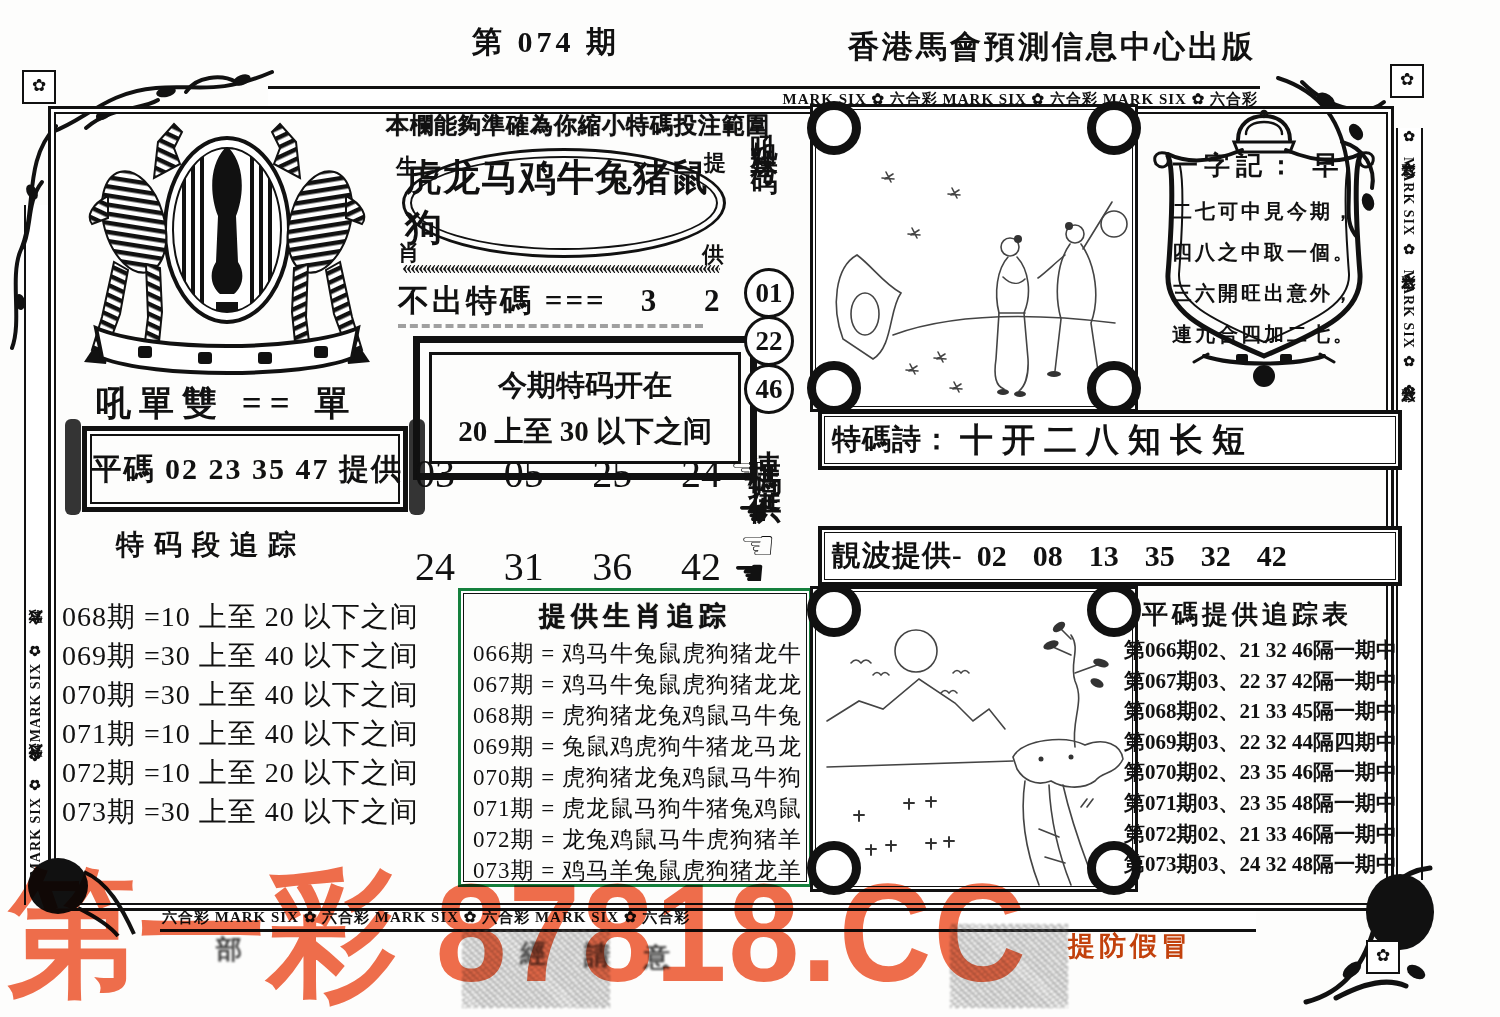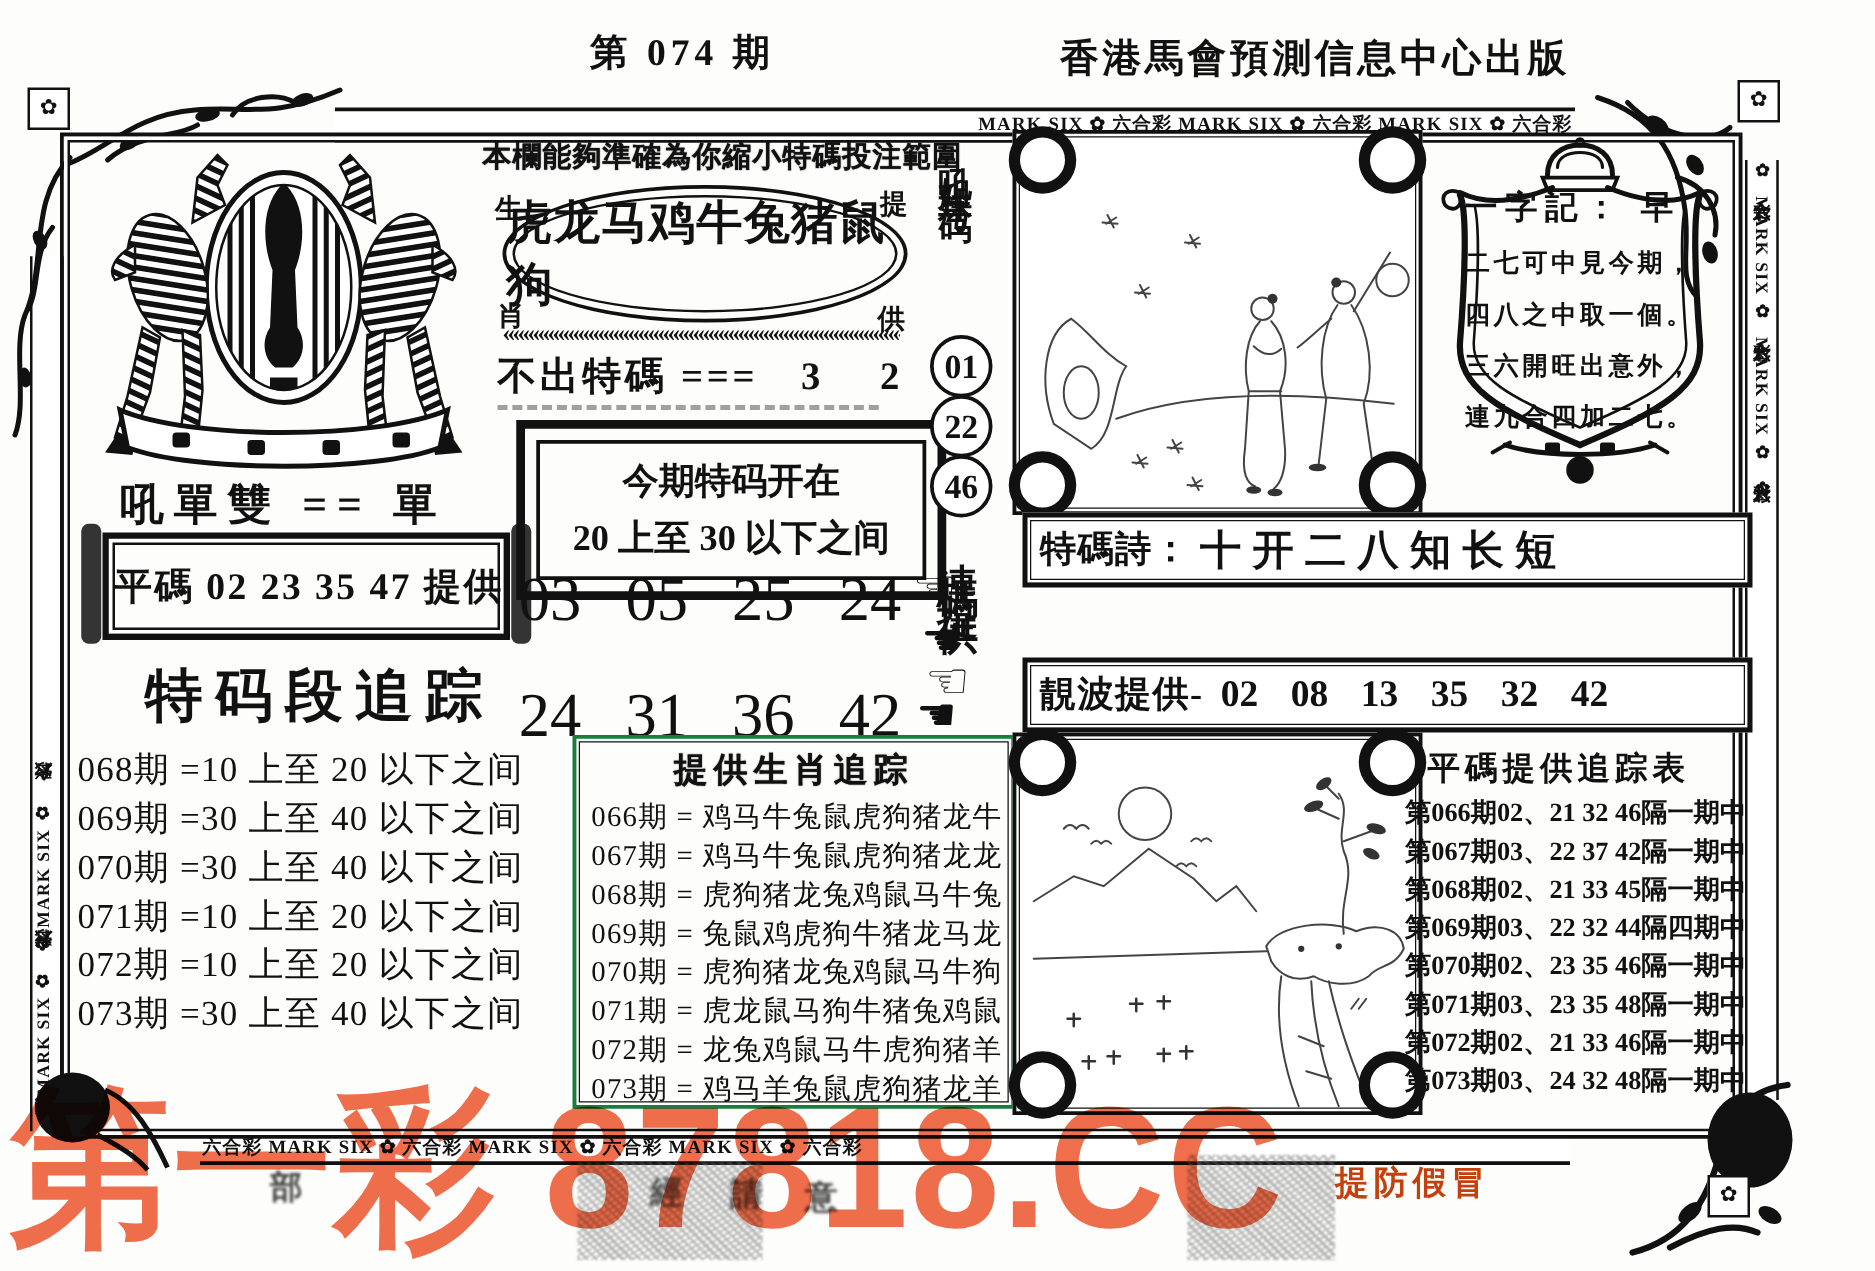--- a/index.html
+++ b/index.html
@@ -32,39 +32,39 @@
   
   .oddeven{left:96px;top:380px;font-size:35px;font-weight:bold;letter-spacing:8px;}
   .pingbox{left:82px;top:426px;width:316px;height:76px;border:5px solid #111;
            box-shadow:inset 0 0 0 3px #fff,inset 0 0 0 5px #111;
            display:flex;align-items:center;justify-content:flex-end;}
   .pingbox:before,.pingbox:after{content:"";position:absolute;top:-12px;width:16px;height:96px;
            background:#111;opacity:.85;}
   .pingbox:before{left:-22px;border-radius:6px;}
   .pingbox:after{right:-22px;border-radius:6px;}
   .pingbox span{font-size:30px;font-weight:bold;letter-spacing:2px;}
-  .segtitle{left:116px;top:526px;font-size:46px;font-weight:bold;letter-spacing:10px;}
+  .segtitle{left:116px;top:526px;font-size:28px;font-weight:bold;letter-spacing:10px;}
   .rangerows{left:62px;top:597px;font-size:28px;line-height:39px;letter-spacing:1px;}
   
   .slogan{left:386px;top:110px;font-size:23px;font-weight:bold;letter-spacing:1px;
           text-shadow:0 0 1px #000;}
   .cornerchar{font-size:22px;font-weight:bold;}
   .oval{left:402px;top:148px;width:318px;height:104px;border:3px solid #111;border-radius:50%;
         display:flex;align-items:center;justify-content:center;}
   .oval .inner{position:absolute;inset:5px;border:2px solid #111;border-radius:50%;}
   .oval span{font-size:37px;font-weight:bold;letter-spacing:1px;z-index:2;}
   .chain{left:402px;top:256px;width:318px;height:20px;overflow:hidden;font-size:20px;
          font-weight:bold;letter-spacing:-2px;white-space:nowrap;color:#111;}
   .nospecial{left:398px;top:280px;font-size:31px;font-weight:bold;letter-spacing:3px;}
   .dashline{left:398px;top:324px;width:305px;border-top:4px dashed #555;opacity:.55;}
   .rangebox{left:413px;top:336px;width:330px;height:130px;border:7px solid #111;
             display:flex;align-items:center;justify-content:center;}
   .rangebox .in{border:3px solid #111;margin:4px;position:absolute;inset:5px;}
   .rangebox .txt{text-align:center;font-size:29px;font-weight:bold;line-height:46px;z-index:2;}
-  .numrow{width:306px;display:flex;justify-content:space-between;font-size:50px;
+  .numrow{width:306px;display:flex;justify-content:space-between;font-size:40px;
           font-family:"Liberation Serif",serif;}
   .hand{font-family:"DejaVu Sans",sans-serif;color:#111;}
   .zodiacbox{left:458px;top:588px;width:348px;height:293px;border:3px solid #15803d;
              box-shadow:inset 0 0 0 2px #fff,inset 0 0 0 3px #111;}
   .zodiacbox .ttl{text-align:center;margin-top:7px;font-size:27px;font-weight:bold;
                   letter-spacing:5px;text-shadow:0 0 1px #000;}
   .zodiacbox .rows{margin:4px 0 0 12px;font-size:23px;line-height:31px;letter-spacing:1px;}
   
   .vtext{writing-mode:vertical-rl;text-orientation:upright;font-weight:bold;}
   .sisterlabel{left:746px;top:112px;font-size:27px;letter-spacing:9px;height:175px;}
@@ -241,21 +241,21 @@
   <div class="abs pingbox">
     <span>平碼 02 23 35 47 提供</span>
   </div>
 
   <div class="abs segtitle">特码段追踪</div>
 
   <div class="abs rangerows">
     <div>068期 =10 上至 20 以下之间</div>
     <div>069期 =30 上至 40 以下之间</div>
     <div>070期 =30 上至 40 以下之间</div>
-    <div>071期 =10 上至 20 以下之间</div>
+    <div>071期 =10 上至 40 以下之间</div>
     <div>072期 =10 上至 20 以下之间</div>
     <div>073期 =30 上至 40 以下之间</div>
   </div>
 
   <div class="abs slogan">本欄能夠準確為你縮小特碼投注範圍</div>
   <div class="abs cornerchar" style="left:396px;top:152px;">生</div>
   <div class="abs cornerchar" style="left:704px;top:148px;">提</div>
   <div class="abs cornerchar" style="left:398px;top:238px;">肖</div>
   <div class="abs cornerchar" style="left:702px;top:240px;">供</div>
 

